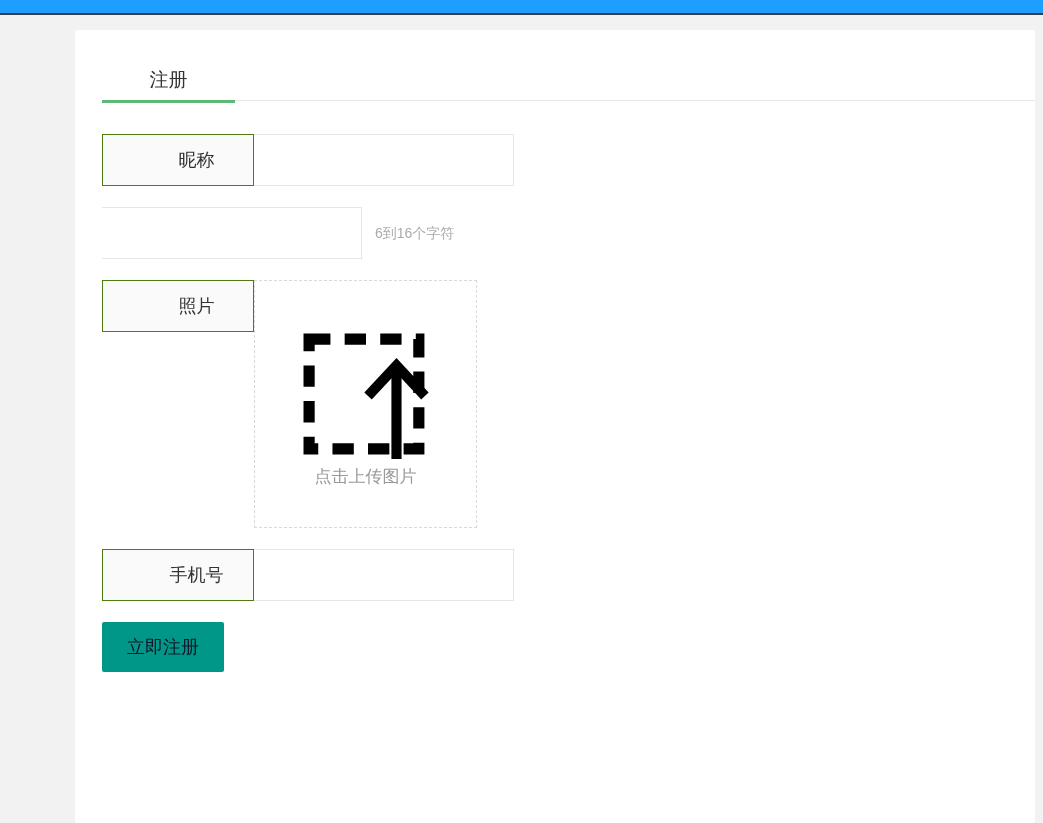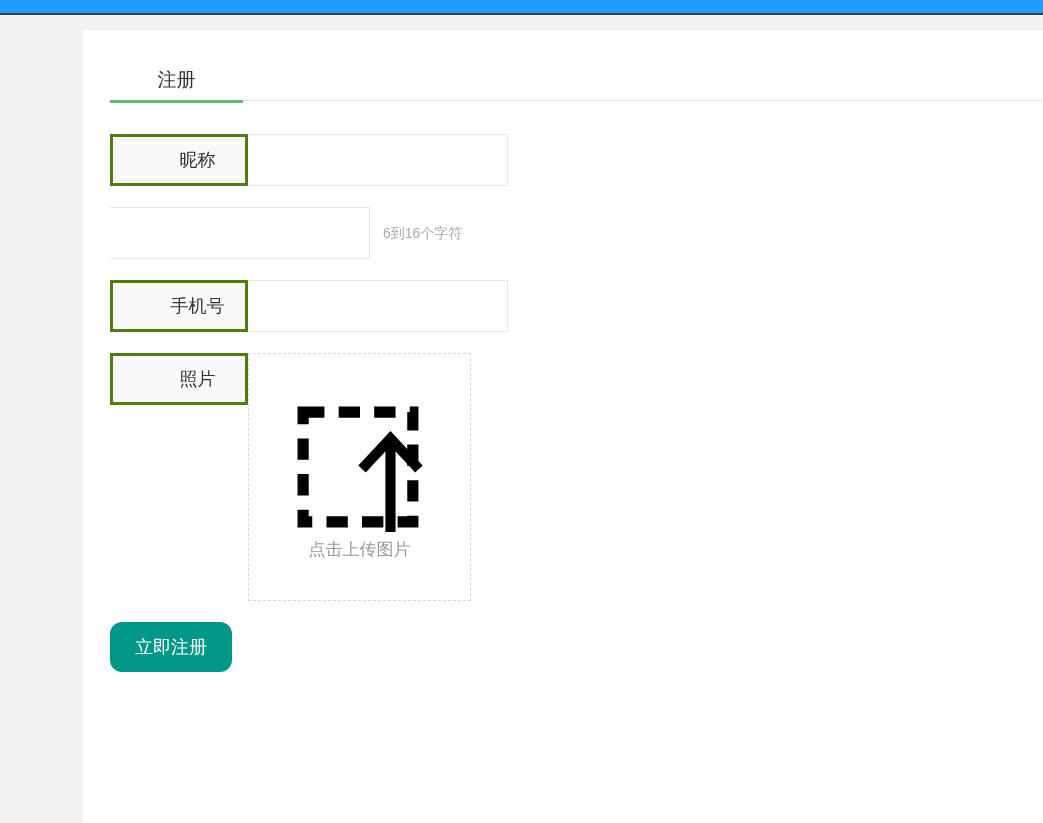--- a/index.html
+++ b/index.html
@@ -9,21 +9,21 @@
     font-family: "Liberation Sans", "DejaVu Sans", sans-serif;
     overflow: hidden;
   }
   .topbar {
     width: 100%; height: 15px;
     background: #1E9FFF;
     border-bottom: 2px solid #393D49;
   }
   .panel {
     position: absolute;
-    left: 83px; top: 30px;
+    left: 75px; top: 30px;
     width: 960px; height: 793px;
     background: #ffffff;
     border-radius: 2px;
   }
   
   .tab-head {
     position: relative;
     margin: 31px 0 0 27px;
     height: 40px;
     border-bottom: 1px solid #e8e8e8;
@@ -47,23 +47,23 @@
   
   .form {
     margin: 33px 0 0 27px;
   }
   .form-row {
     display: flex;
     align-items: flex-start;
     margin-bottom: 21px;
   }
   .field-label {
-    width: 138px; height: 52px;
+    width: 152px; height: 52px;
     background: #fafafa;
-    border: 3px solid #4d7c0f;
+    border: 1px solid #4d7c0f;
     color: #333;
     font-size: 18px;
     display: flex;
     align-items: center;
     justify-content: center;
     flex: none;
     padding-left: 37px;
   }
   .field-input-wrap {
     width: 260px; height: 52px;
@@ -126,25 +126,25 @@
     margin-top: 6px;
     font-size: 17px;
     color: #999;
   }
   
   .submit-btn {
     display: inline-block;
     height: 50px;
     padding: 0 25px;
     background: #009688;
-    color: #ffffff;
+    color: #0f172a;
     font-size: 18px;
     line-height: 50px;
     border: none;
-    border-radius: 12px;
+    border-radius: 2px;
     cursor: pointer;
     font-family: inherit;
   }
 </style>
 </head>
 <body>
 
 <div class="topbar"></div>
 
 <div class="panel">
@@ -168,39 +168,39 @@
 
     
     <div class="form-row">
       <div class="field-input-wrap">
         <input class="field-input" type="password" style="">
       </div>
       <span class="hint">6到16个字符</span>
     </div>
 
     
-
-    
-    <div class="form-row">
-      <div class="field-label">手机号</div>
-      <div class="field-input-wrap">
-        <input class="field-input" type="text" style="">
-      </div>
-    </div>
 
     
     <div class="form-row">
       <div class="field-label">照片</div>
       <div class="upload-box">
         <svg class="upload-icon-svg" viewBox="0 0 124 124">
           <rect x="6" y="6" width="108" height="108" fill="none" stroke="#000000" stroke-width="11" stroke-dasharray="21 14"></rect>
           <line x1="92" y1="124" x2="92" y2="34" stroke="#000000" stroke-width="10"></line>
           <polyline points="64,62 92,32 120,62" fill="none" stroke="#000000" stroke-width="10"></polyline>
         </svg>
         <div class="upload-text">点击上传图片</div>
       </div>
     </div>
 
     
+    <div class="form-row">
+      <div class="field-label">手机号</div>
+      <div class="field-input-wrap">
+        <input class="field-input" type="text" style="">
+      </div>
+    </div>
+
+    
     <button class="submit-btn">立即注册</button>
 
   </div>
 </div>
 
 </body></html>

